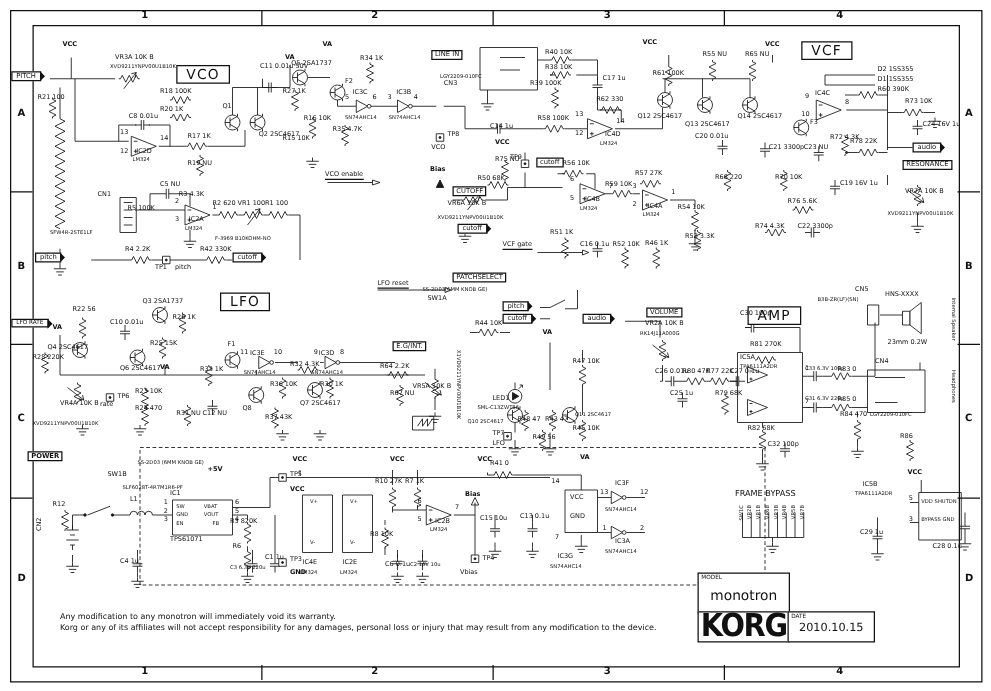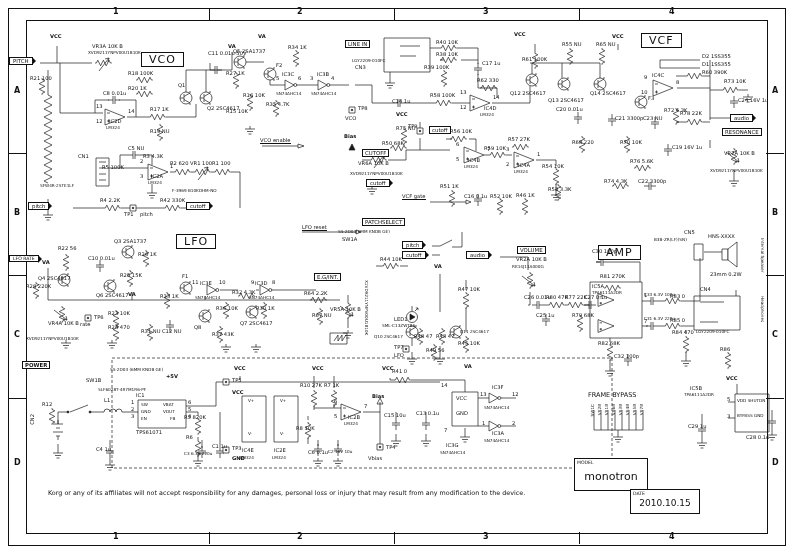--- a/index.html
+++ b/index.html
@@ -680,27 +680,31 @@
   <span class="c" style="left:131px;top:414px">3</span>
   <span class="c" style="left:188px;top:400px">6</span>
   <span class="c" style="left:188px;top:407px">5</span>
   <span class="c" style="left:188px;top:414px">4</span>
   <span class="c" style="left:727px;top:397px">5</span>
   <span class="c" style="left:727px;top:414px">3</span>
   <span class="c" style="left:644px;top:293px">1</span>
   <span class="c" style="left:644px;top:319px">7</span>
 
   <div class="tb">
-    <div class="cell" style="left:16px;top:0;width:72px;height:31px">
+    <div class="cell" style="left:0;top:0;width:72px;height:31px">
       <span class="lab">MODEL</span>
       <div style="text-align:center;margin-top:11px;font-size:11px">monotron</div>
+    </div>
+    <div class="cell" style="left:0;top:31px;width:72px;height:23px">
+      <div class="brand" style="text-align:center;margin-top:-2px">KORG</div>
     </div>
     <div class="cell" style="left:72px;top:31px;width:68px;height:23px">
       <span class="lab">DATE</span>
       <div style="text-align:center;margin-top:8px;font-size:9px">2010.10.15</div>
     </div>
   </div>
 
   <div class="notes">
+    <div>Any modification to any monotron will immediately void its warranty.</div>
     <div>Korg or any of its affiliates will not accept responsibility for any damages, personal loss or injury that may result from any modification to the device.</div>
   </div>
 
 </div>
 
 </body></html>

